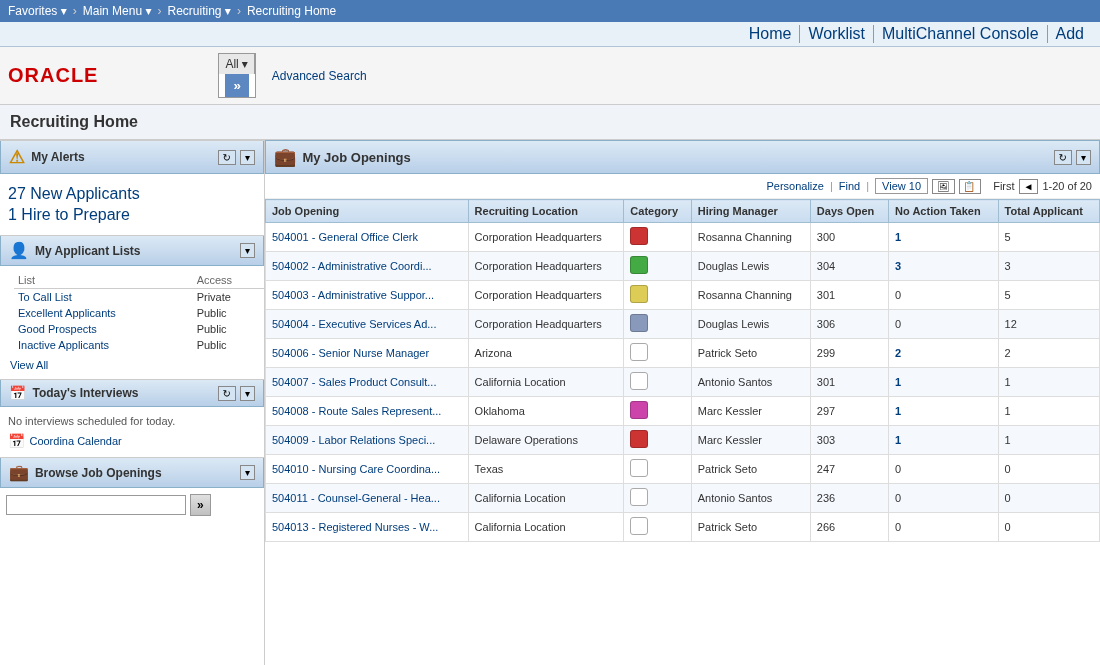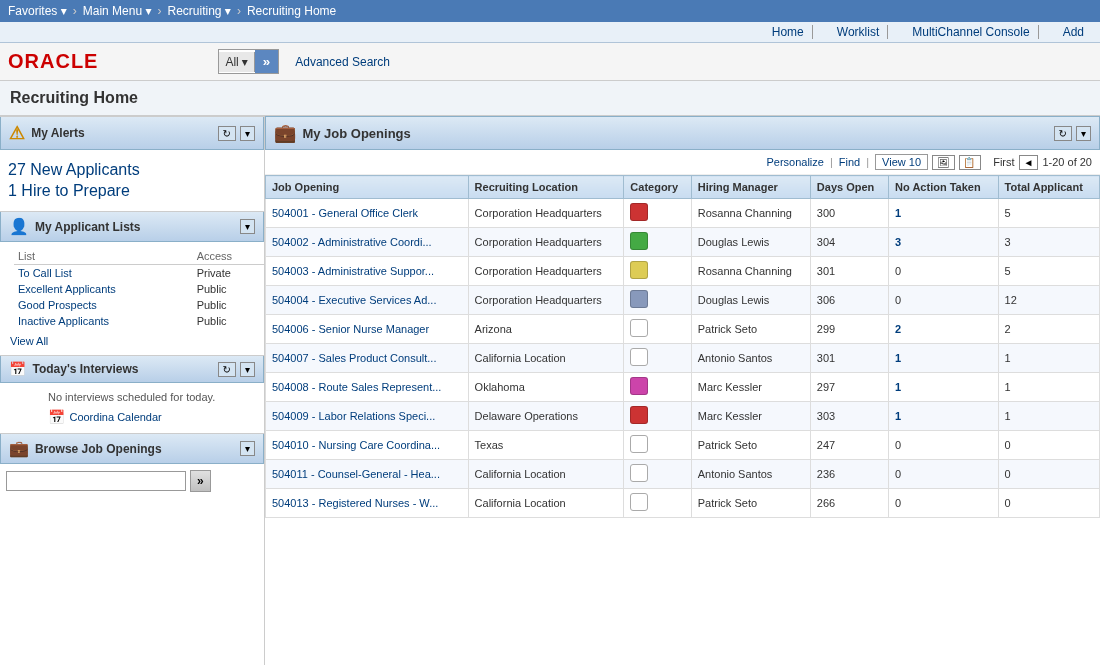--- a/index.html
+++ b/index.html
@@ -18,22 +18,22 @@
     .top-nav a, .top-nav span { color: #fff; text-decoration: none; cursor: pointer; }
     .top-nav .separator { color: #ccc; margin: 0 2px; }
 
     
     .top-links {
       background: #e8f0f8;
       border-bottom: 1px solid #b0c4d8;
       padding: 3px 8px;
       display: flex;
       justify-content: flex-end;
-      gap: 16px;
-      font-size: 12px;
+      gap: 0;
+      font-size: 16px;
     }
     .top-links a { color: #003d7c; text-decoration: none; padding: 0 8px; border-right: 1px solid #999; }
     .top-links a:last-child { border-right: none; }
 
     
     .search-bar {
       background: #f5f5f5;
       border-bottom: 1px solid #ccc;
       padding: 6px 8px;
       display: flex;
@@ -50,20 +50,21 @@
       font-weight: bold;
       color: #cc0000;
       letter-spacing: 1px;
     }
     .search-group {
       display: flex;
       align-items: center;
       border: 1px solid #999;
       background: #fff;
       margin-left: 80px;
+      flex-direction: column;
     }
     .search-all {
       padding: 3px 6px;
       background: #e8e8e8;
       border-right: 1px solid #999;
       display: flex;
       align-items: center;
       gap: 3px;
       cursor: pointer;
     }
@@ -153,21 +154,21 @@
     .list-panel { border-top: 1px solid #ccc; }
     .list-content { padding: 6px; }
     .list-table { width: 100%; border-collapse: collapse; font-size: 11px; margin-left: 8px; }
     .list-table th { text-align: left; padding: 2px 4px; color: #666; font-weight: normal; border-bottom: 1px solid #ccc; }
     .list-table td { padding: 2px 4px; }
     .list-table td a { color: #003d7c; text-decoration: none; }
     .view-all-link { color: #003d7c; text-decoration: none; font-size: 11px; display: block; margin-top: 4px; padding: 2px 4px; }
 
     
     .interviews-panel { border-top: 1px solid #ccc; }
-    .interviews-content { padding: 8px; font-size: 11px; color: #555; margin-left: 40px; }
+    .interviews-content { padding: 8px; font-size: 11px; color: #555; }
     .interviews-content a { color: #003d7c; text-decoration: none; font-size: 11px; }
 
     
     .browse-panel { border-top: 1px solid #ccc; }
     .browse-content { padding: 6px; display: flex; align-items: center; gap: 4px; }
     .browse-input { border: 1px solid #999; padding: 3px 5px; width: 180px; font-size: 11px; }
     .browse-go-btn {
       background: linear-gradient(to bottom, #e0e0e0, #c0c0c0);
       border: 1px solid #999;
       cursor: pointer;

